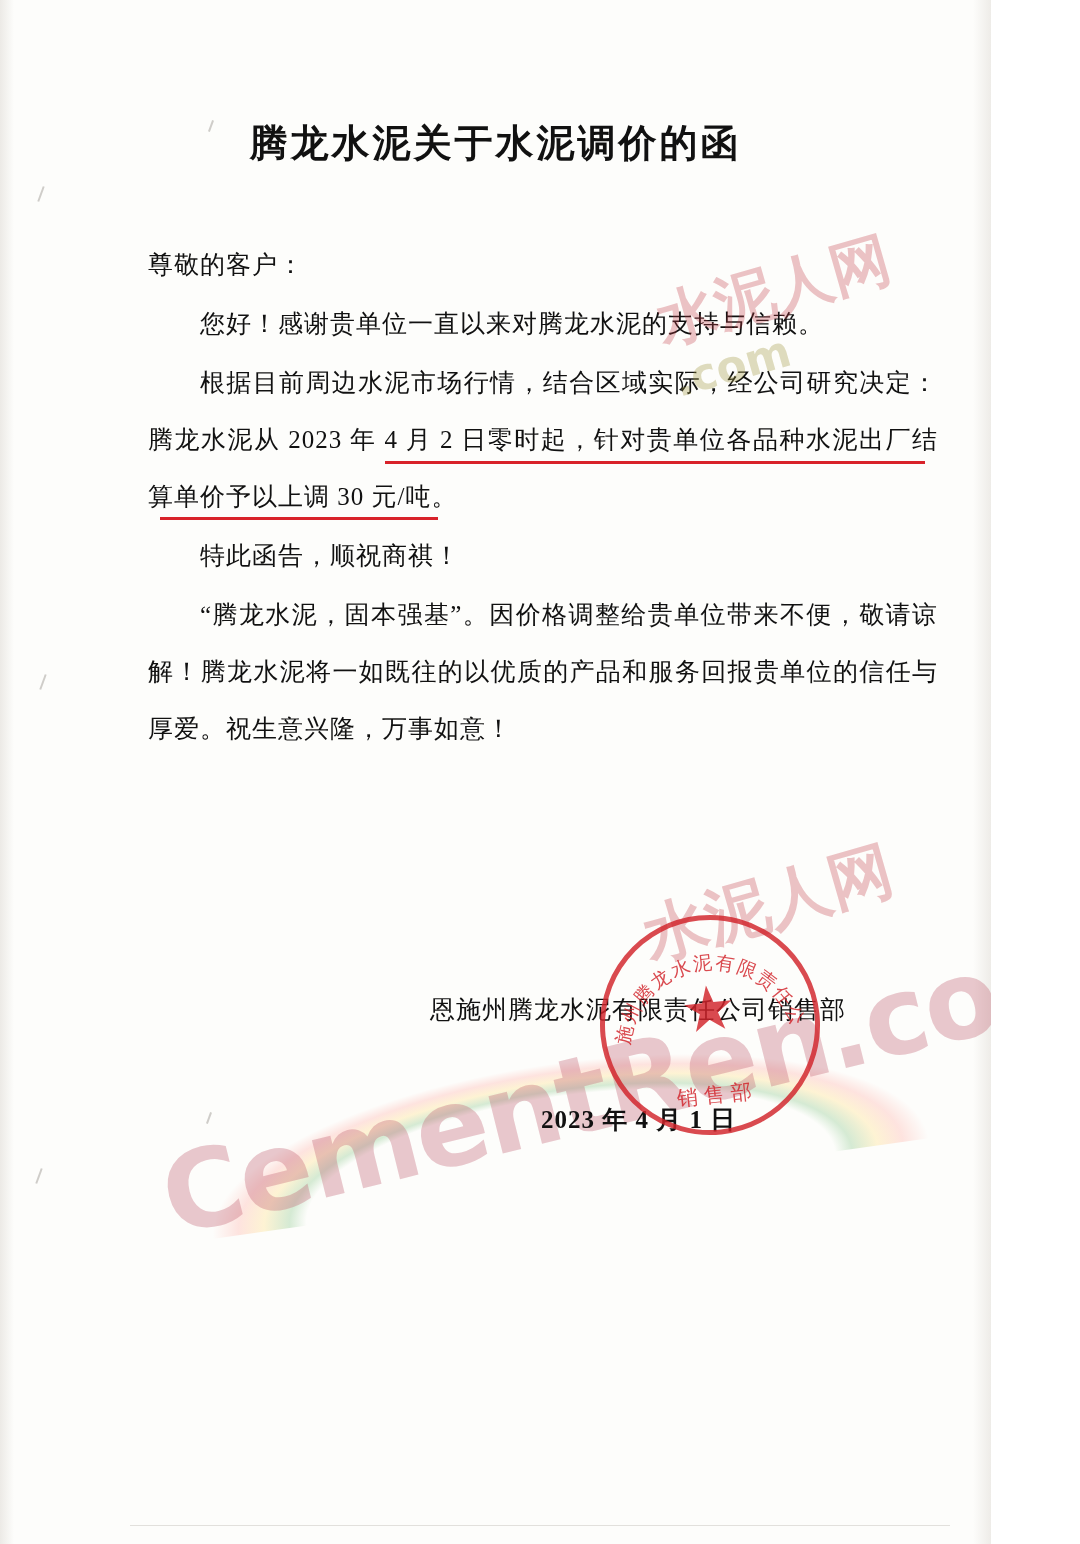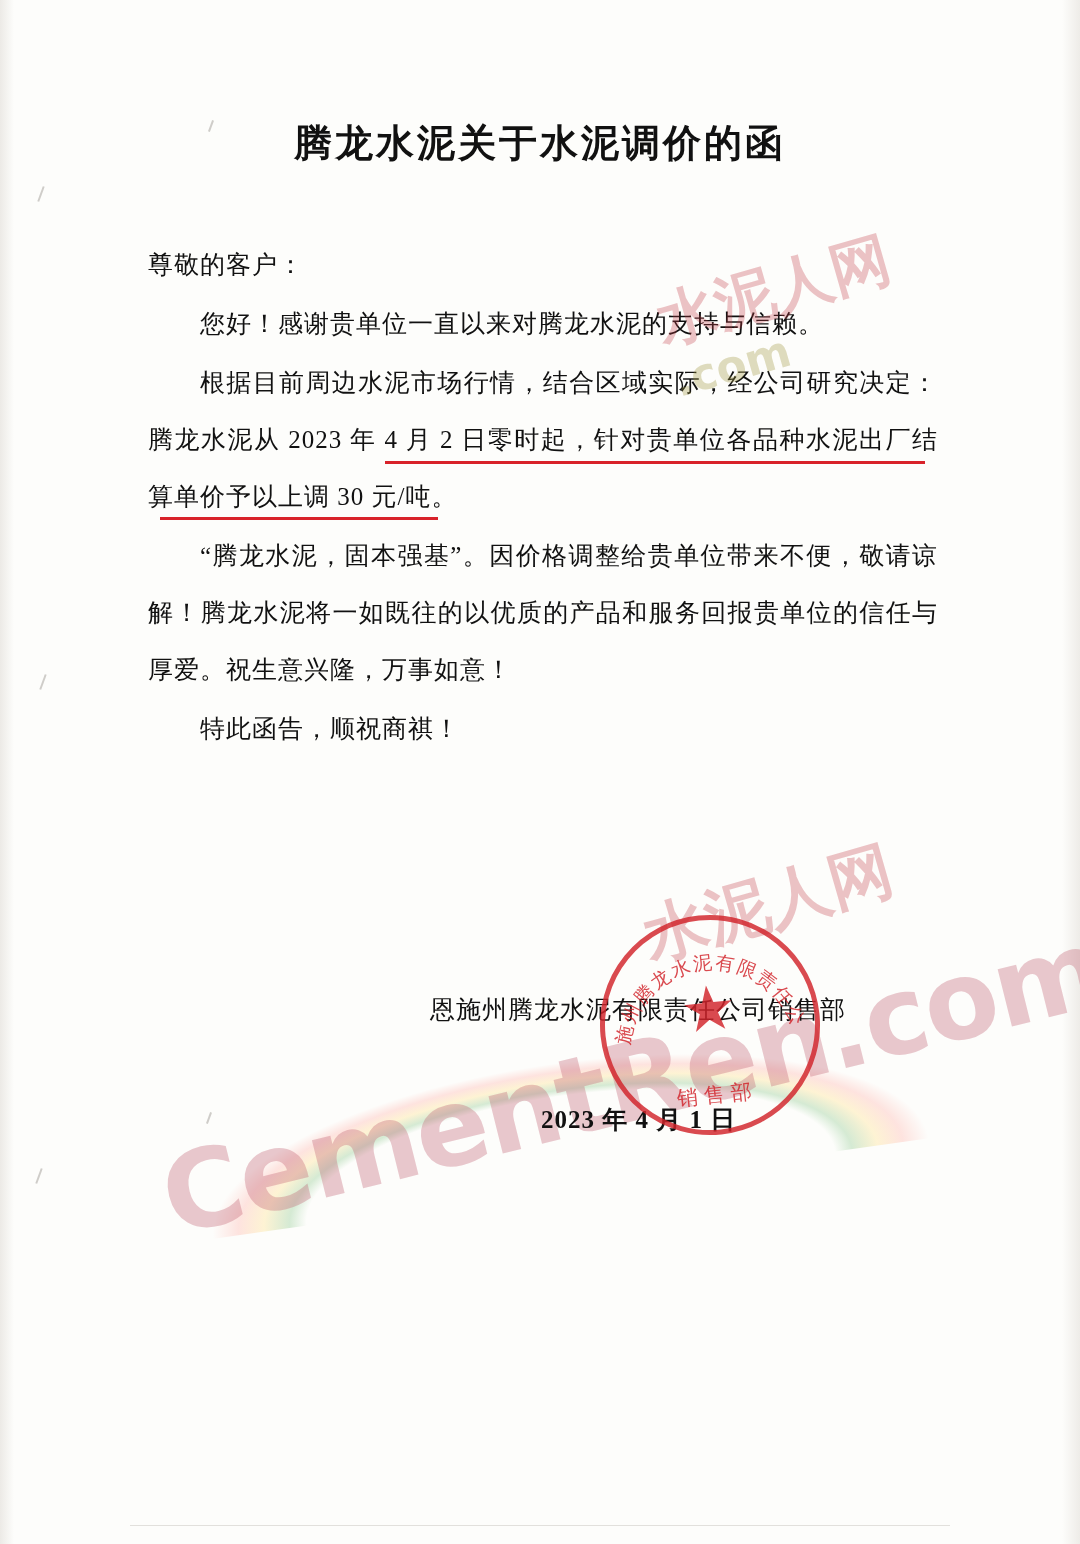--- a/index.html
+++ b/index.html
@@ -2,21 +2,21 @@
 <html><head>
 <meta charset="utf-8">
 <style>
   html, body {
     margin: 0;
     padding: 0;
     background: #ffffff;
   }
   .page {
     position: relative;
-    width: 1080px;
+    width: 991px;
     height: 1544px;
     background: #fdfdfb;
     overflow: hidden;
     font-family: "Liberation Serif", "DejaVu Serif", serif;
     color: #111;
   }
 
   
   .paper-edge-left {
     position: absolute;
@@ -232,22 +232,22 @@
   <div class="fold-mark" style="left:38px; top:1168px;"></div>
   <div class="fold-mark" style="left:210px; top:120px; height:12px;"></div>
   <div class="fold-mark" style="left:208px; top:1112px; height:12px;"></div>
 
   <div class="title">腾龙水泥关于水泥调价的函</div>
 
   <div class="body-block">
     <p class="p">尊敬的客户：</p>
     <p class="p indent">您好！感谢贵单位一直以来对腾龙水泥的支持与信赖。</p>
     <p class="p indent">根据目前周边水泥市场行情，结合区域实际，经公司研究决定：腾龙水泥从 2023 年 4 月 2 日零时起，针对贵单位各品种水泥出厂结算单价予以上调 30 元/吨。</p>
+    <p class="p indent">特此函告，顺祝商祺！</p>
     <p class="p indent">“腾龙水泥，固本强基”。因价格调整给贵单位带来不便，敬请谅解！腾龙水泥将一如既往的以优质的产品和服务回报贵单位的信任与厚爱。祝生意兴隆，万事如意！</p>
-    <p class="p indent">特此函告，顺祝商祺！</p>
   </div>
 
   <div class="red-underline-1"></div>
   <div class="red-underline-2"></div>
 
   <div class="wm wm-rainbow"></div>
 
   <div class="wm wm-top">
     <span>水泥人网</span>
     <small>.com</small>

